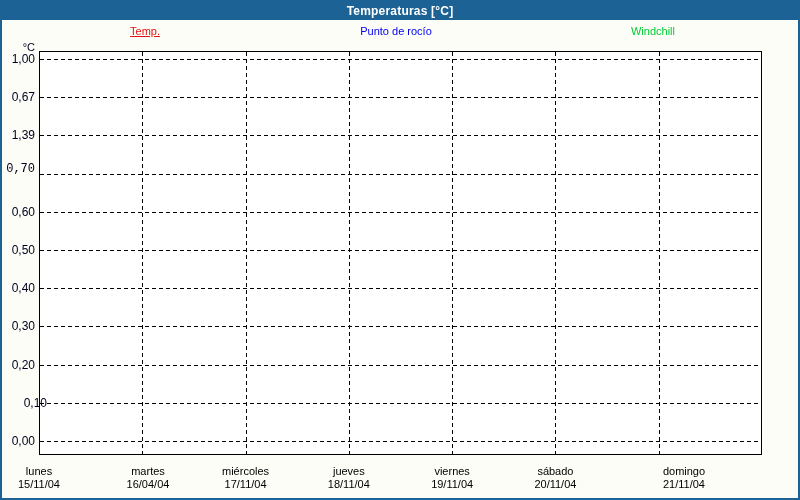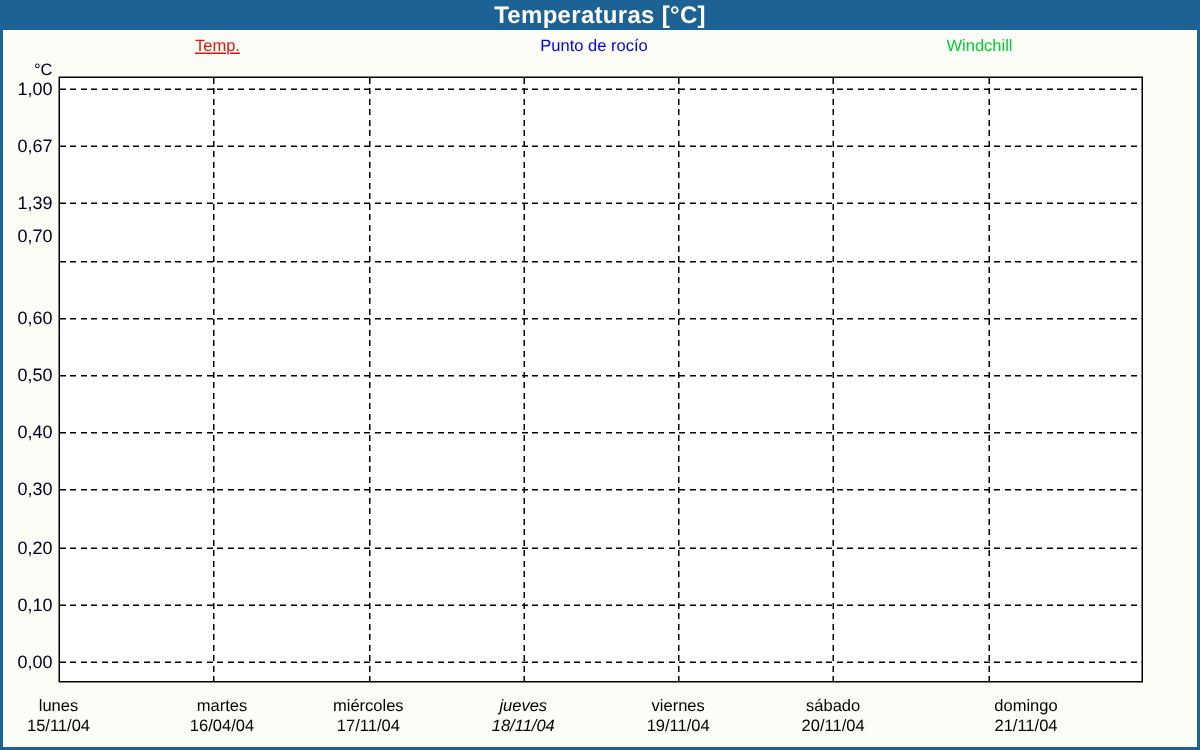--- a/index.html
+++ b/index.html
@@ -4,21 +4,21 @@
 <style>
   html,body { margin:0; padding:0; background:#ffffff; }
   .app {
     position:relative; width:800px; height:500px; box-sizing:border-box;
     background:#fbfdf6; border:2px solid #1d6294; overflow:hidden;
     font-family:"Liberation Sans", sans-serif; color:#000;
   }
   .titlebar {
     position:absolute; left:0; top:0; right:0; height:18px;
     background:#1d6294; color:#ffffff; text-align:center;
-    font-size:16px; font-weight:bold; line-height:18px;
+    font-size:12px; font-weight:bold; line-height:18px;
     letter-spacing:0.2px;
   }
   .legend-item {
     position:absolute; top:23px; width:180px; text-align:center;
     font-size:11px; line-height:13px; white-space:nowrap;
   }
   .plot {
     position:absolute; left:37px; top:49px; width:723px; height:404px;
     box-sizing:border-box; background:#ffffff; border:1px solid #000000;
   }
@@ -75,33 +75,33 @@
       <div class="vgrid" style="left: 102.286px;"></div>
       <div class="vgrid" style="left: 205.571px;"></div>
       <div class="vgrid" style="left: 308.857px;"></div>
       <div class="vgrid" style="left: 412.143px;"></div>
       <div class="vgrid" style="left: 515.429px;"></div>
       <div class="vgrid" style="left: 618.714px;"></div>
     </div>
 
   <div id="yticks">
       <div class="ytick" style="top: 432px;">0,00</div>
-      <div class="ytick" style="top: 393.8px;">0,10</div>
+      <div class="ytick" style="top: 393.8px; padding-left: 12px;">0,10</div>
       <div class="ytick" style="top: 355.6px;">0,20</div>
       <div class="ytick" style="top: 317.4px;">0,30</div>
       <div class="ytick" style="top: 279.2px;">0,40</div>
       <div class="ytick" style="top: 241px;">0,50</div>
       <div class="ytick" style="top: 202.8px;">0,60</div>
-      <div class="ytick" style="top: 148px;">0,70</div>
+      <div class="ytick" style="top: 160px; font-family: Liberation Mono, monospace;">0,70</div>
       <div class="ytick" style="top: 126.4px;">1,39</div>
       <div class="ytick" style="top: 88.2px;">0,67</div>
       <div class="ytick" style="top: 50px;">1,00</div>
     </div>
   <div id="xlabels">
       <div class="xlab" style="left: -10px; top: 463px;"><span>lunes</span><span class="date">15/11/04</span></div>
       <div class="xlab" style="left: 99px; top: 463px;"><span>martes</span><span class="date">16/04/04</span></div>
       <div class="xlab" style="left: 196.571px; top: 463px;"><span>miércoles</span><span class="date">17/11/04</span></div>
-      <div class="xlab" style="left: 299.857px; top: 463px; font-style: italic;"><span>jueves</span><span class="date">18/11/04</span></div>
+      <div class="xlab" style="left: 299.857px; top: 463px;"><span>jueves</span><span class="date">18/11/04</span></div>
       <div class="xlab" style="left: 403.143px; top: 463px;"><span>viernes</span><span class="date">19/11/04</span></div>
       <div class="xlab" style="left: 506.429px; top: 463px;"><span>sábado</span><span class="date">20/11/04</span></div>
       <div class="xlab" style="left: 635px; top: 463px;"><span>domingo</span><span class="date">21/11/04</span></div>
     </div>
 </div>
 
 </body></html>

